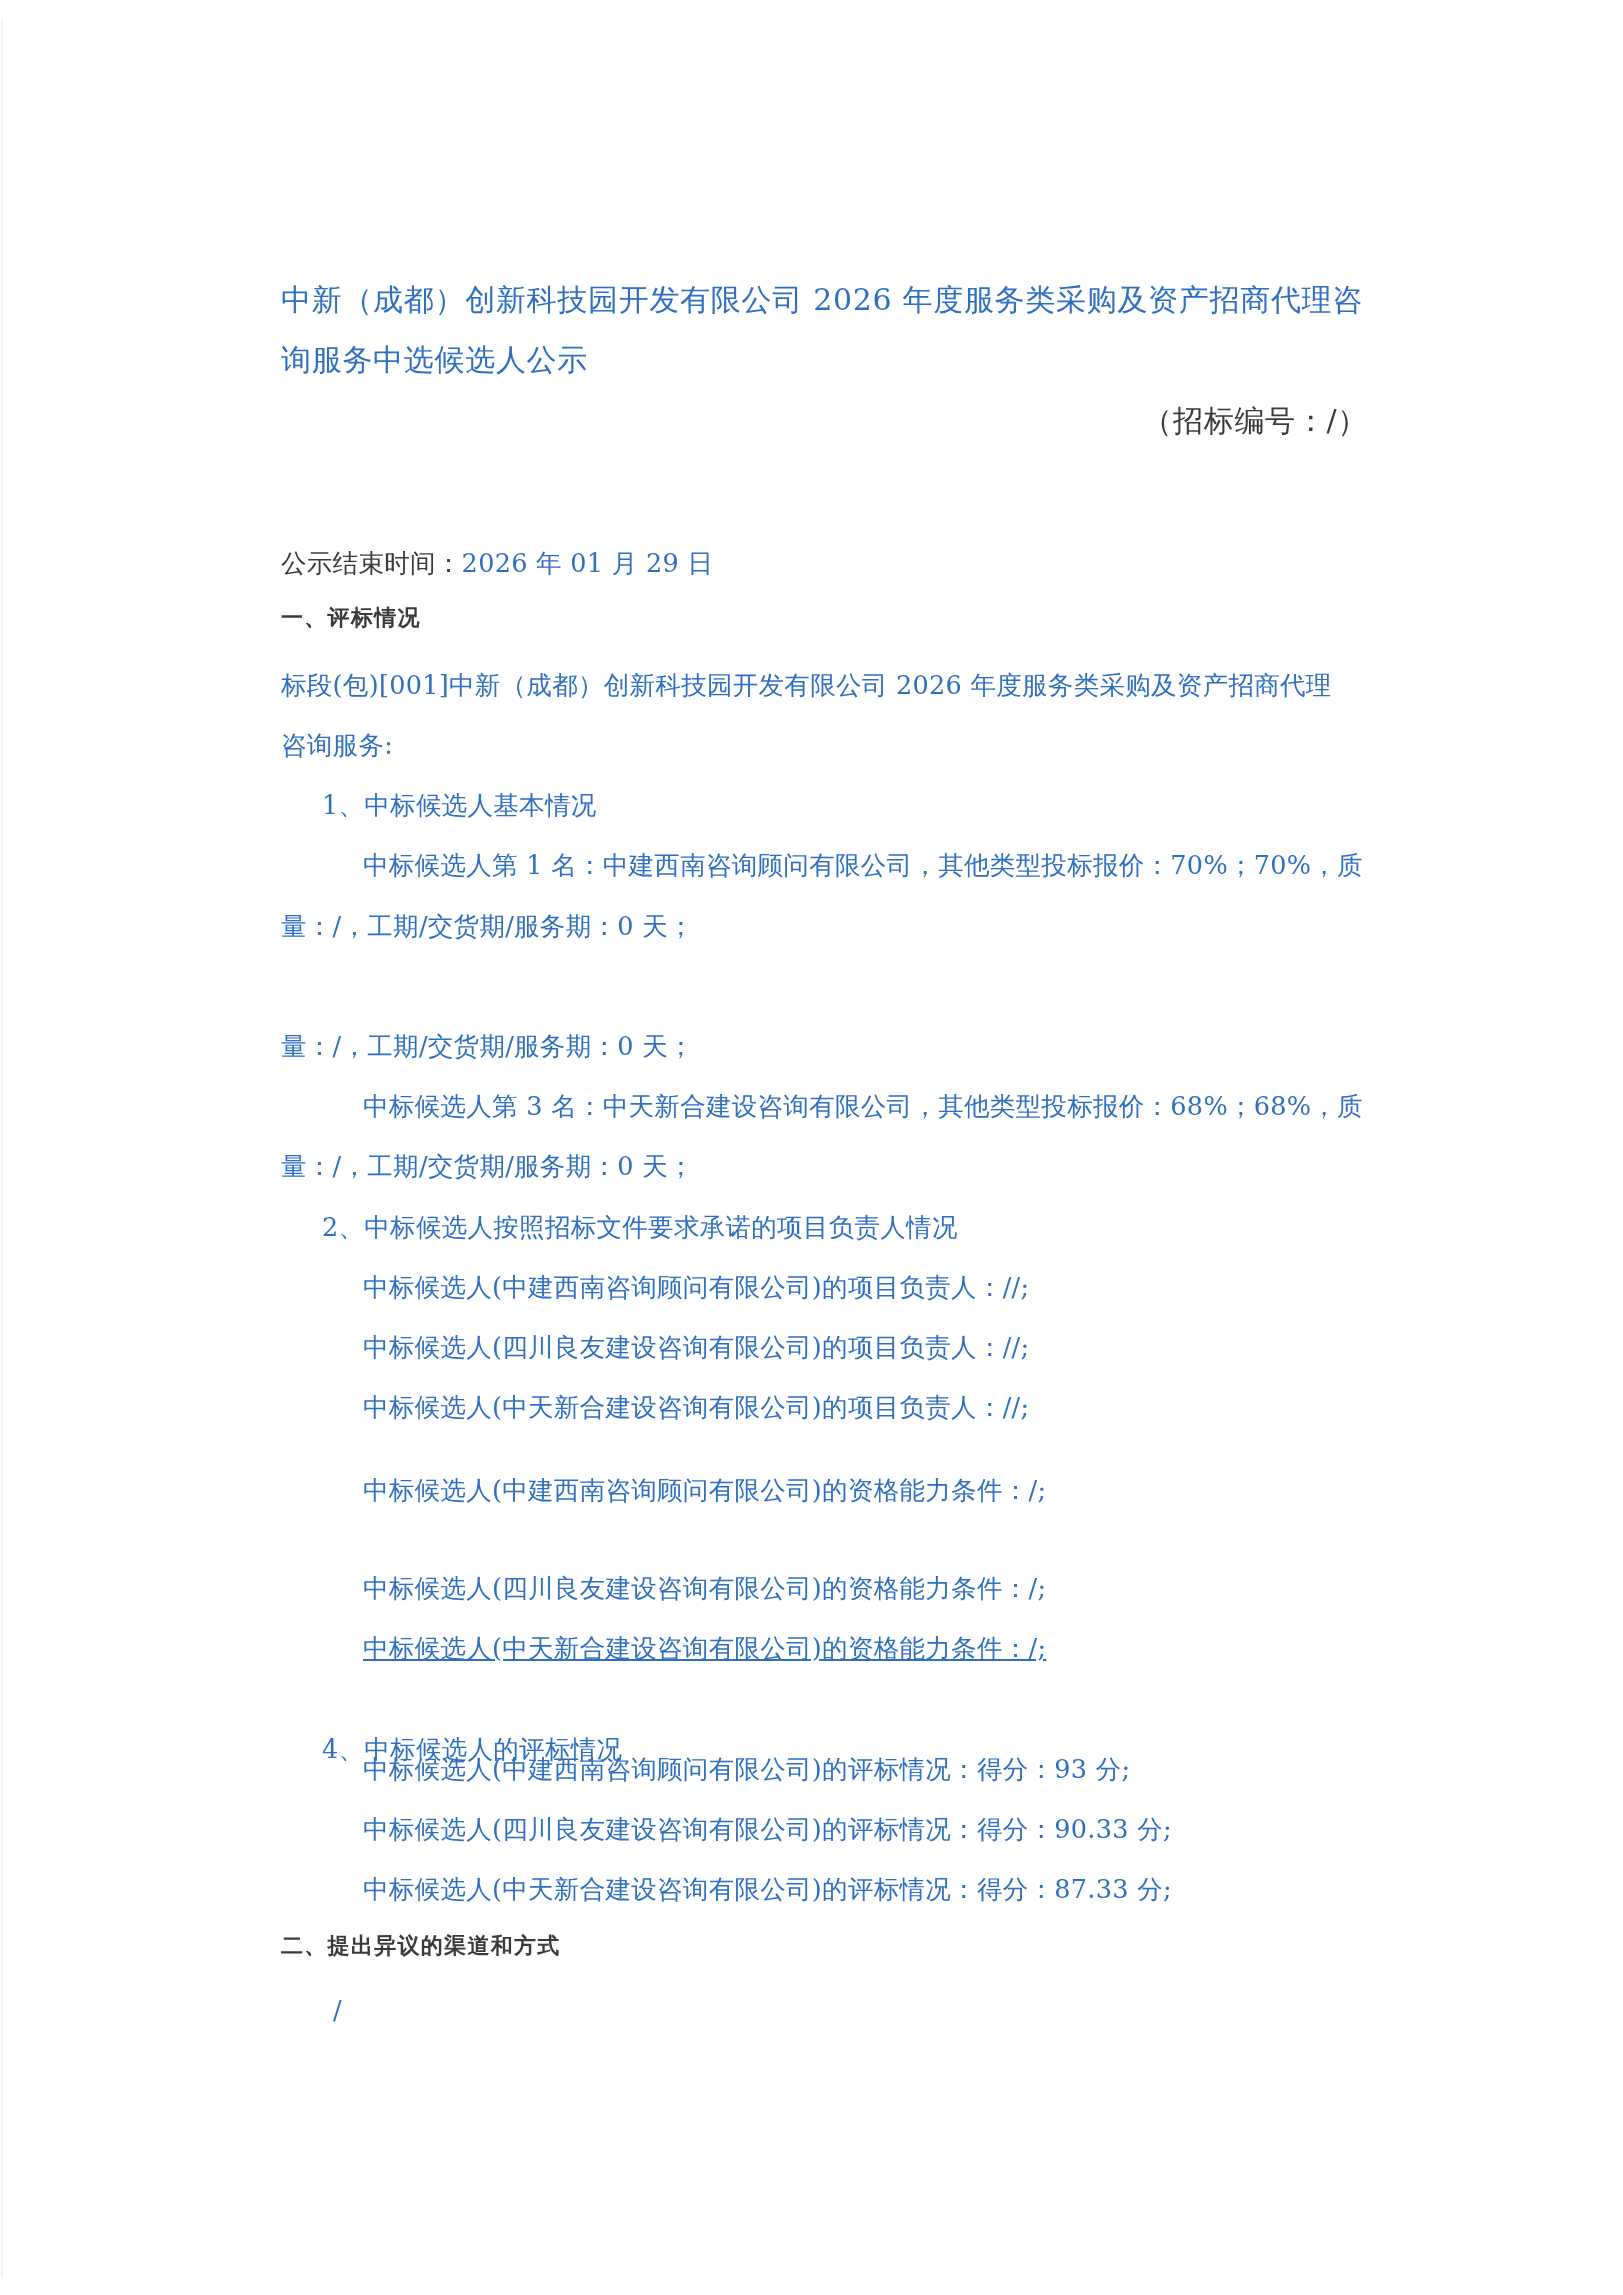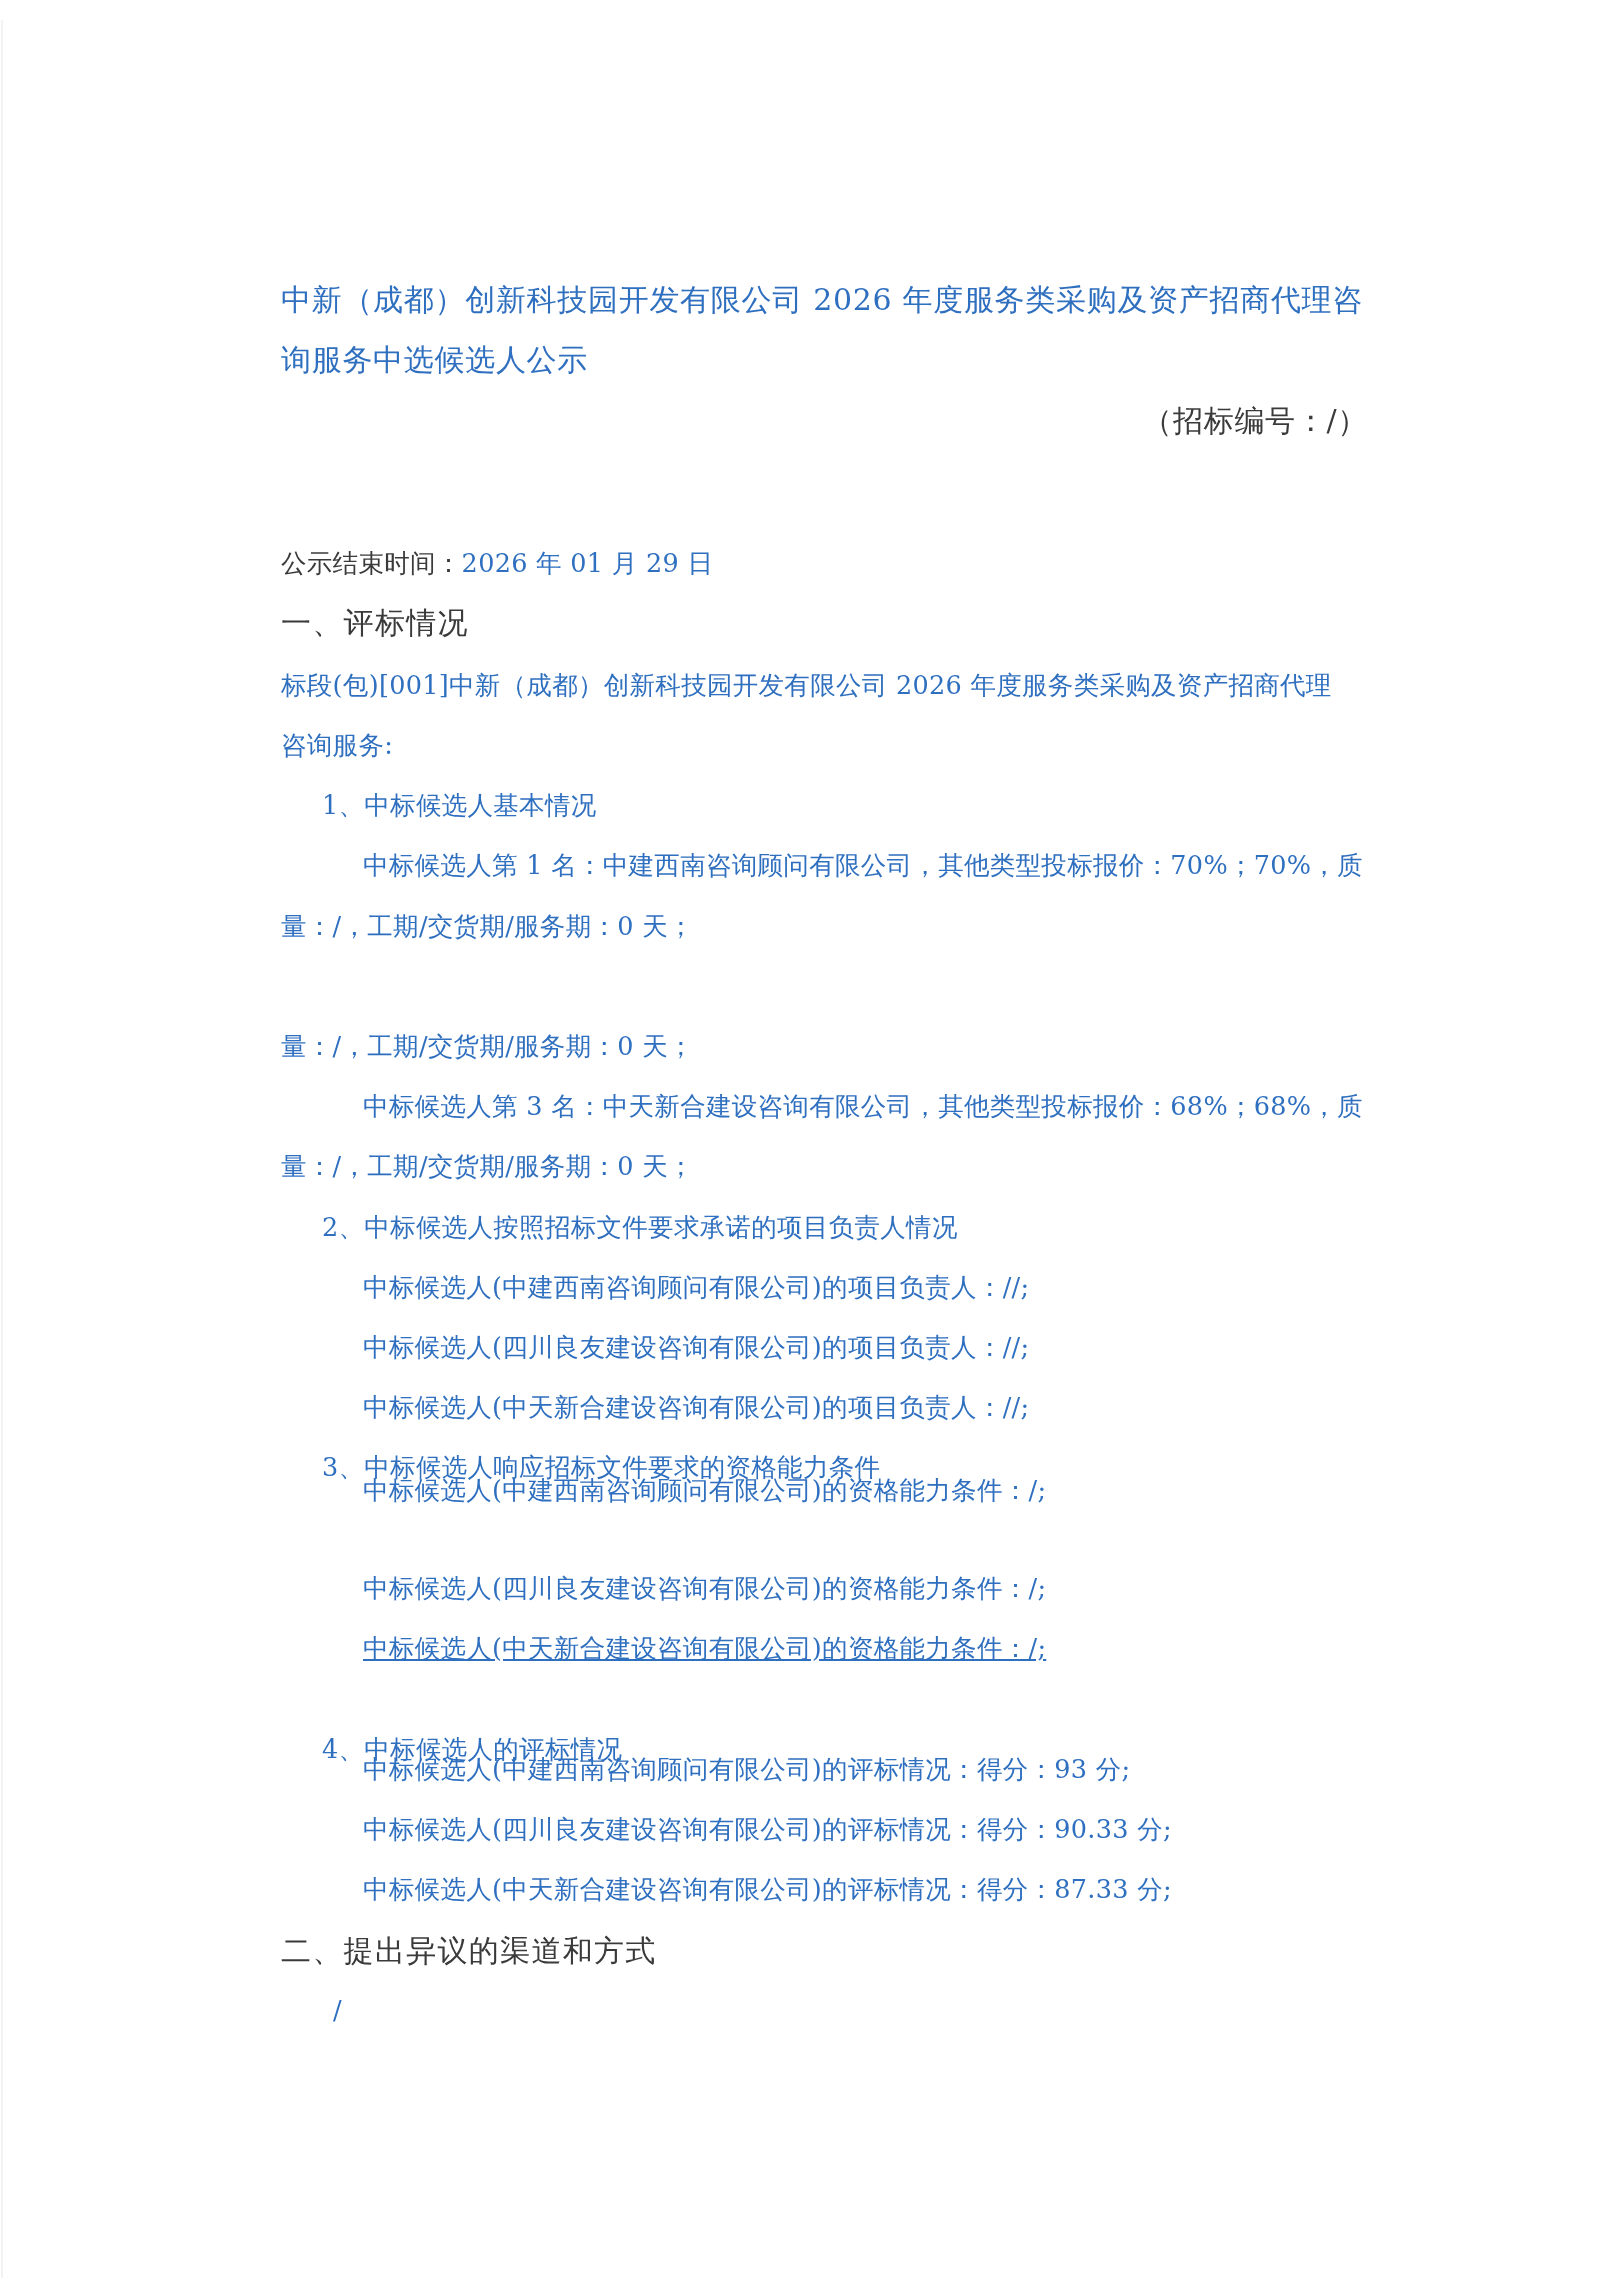--- a/index.html
+++ b/index.html
@@ -43,22 +43,22 @@
     .title.l3 { top: 401px; text-align: right; }
 
     .line {
       position: absolute;
       font-size: 25.5px;
       white-space: nowrap;
       letter-spacing: 0.3px;
     }
     .h {
       position: absolute;
-      font-size: 30px;
-      font-weight: normal;
+      font-size: 22px;
+      font-weight: bold;
       font-family: "DejaVu Sans", "Liberation Sans", sans-serif;
       white-space: nowrap;
       letter-spacing: 1.3px;
     }
     .x0 { left: 281px; }
     .x1 { left: 322px; }
     .x2 { left: 363px; }
   </style>
 </head>
 <body>
@@ -86,21 +86,20 @@
   <div class="line x0 blue" style="top:1029px;">量：/，工期/交货期/服务期：0 天；</div>
 
   <div class="line x2 blue" style="top:1089px;">中标候选人第 3 名：中天新合建设咨询有限公司，其他类型投标报价：68%；68%，质</div>
   <div class="line x0 blue" style="top:1149px;">量：/，工期/交货期/服务期：0 天；</div>
 
   <div class="line x1 blue" style="top:1210px;">2、中标候选人按照招标文件要求承诺的项目负责人情况</div>
   <div class="line x2 blue" style="top:1270px;">中标候选人(中建西南咨询顾问有限公司)的项目负责人：//;</div>
   <div class="line x2 blue" style="top:1330px;">中标候选人(四川良友建设咨询有限公司)的项目负责人：//;</div>
   <div class="line x2 blue" style="top:1390px;">中标候选人(中天新合建设咨询有限公司)的项目负责人：//;</div>
 
-  <div class="line x1 blue" style="top:1450px;">3、中标候选人响应招标文件要求的资格能力条件</div>
   <div class="line x2 blue" style="top:1425px;margin-top:48px;">中标候选人(中建西南咨询顾问有限公司)的资格能力条件：/;</div>
   <div class="line x2 blue" style="top:1571px;">中标候选人(四川良友建设咨询有限公司)的资格能力条件：/;</div>
   <div class="line x2 blue" style="top:1631px;text-decoration:underline;">中标候选人(中天新合建设咨询有限公司)的资格能力条件：/;</div>
 
   <div class="line x1 blue" style="top:1691px;margin-top:41px;">4、中标候选人的评标情况</div>
   <div class="line x2 blue" style="top:1752px;">中标候选人(中建西南咨询顾问有限公司)的评标情况：得分：93 分;</div>
   <div class="line x2 blue" style="top:1812px;">中标候选人(四川良友建设咨询有限公司)的评标情况：得分：90.33 分;</div>
   <div class="line x2 blue" style="top:1872px;">中标候选人(中天新合建设咨询有限公司)的评标情况：得分：87.33 分;</div>
 
   <div class="h x0 dark" style="top:1931px;">二、提出异议的渠道和方式</div>

